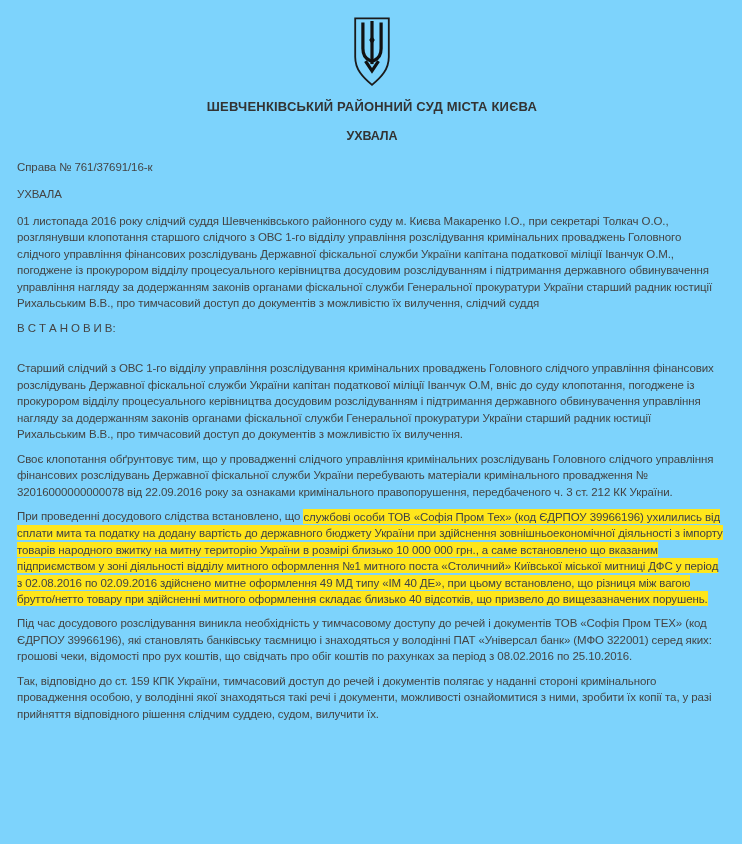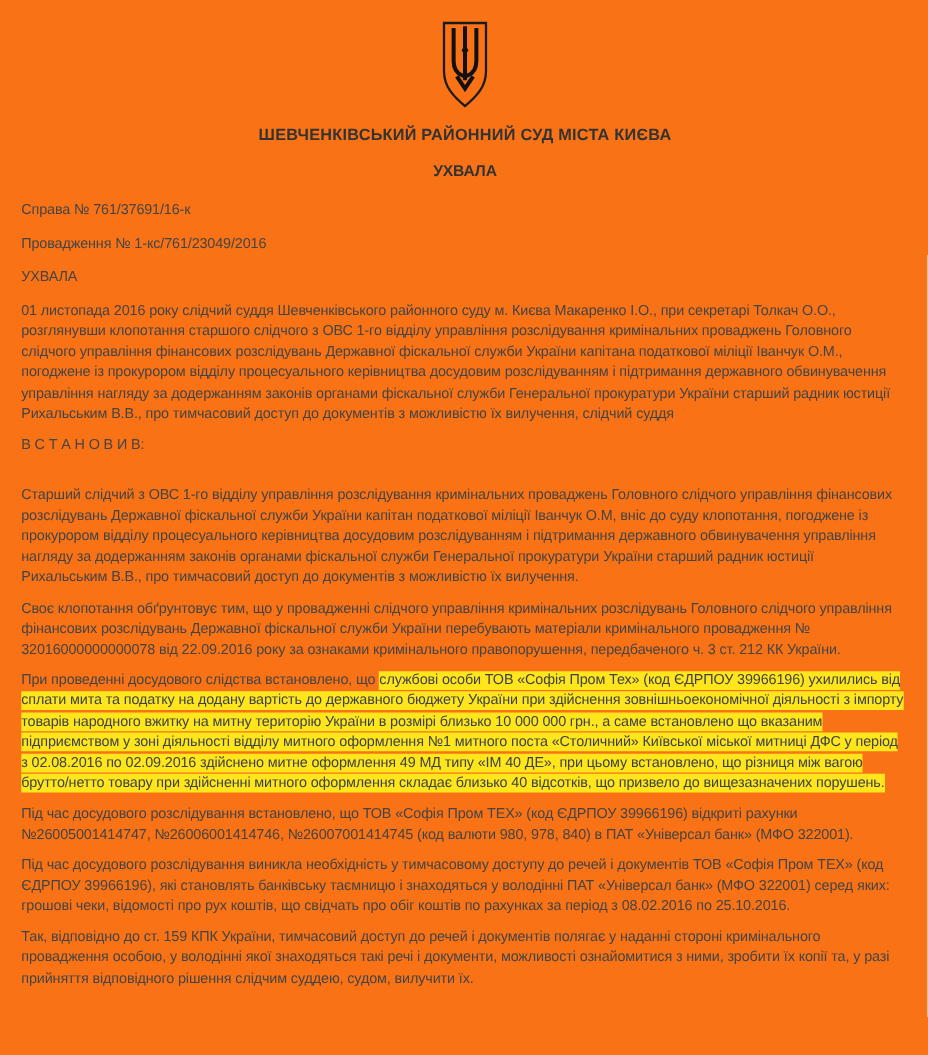--- a/index.html
+++ b/index.html
@@ -2,21 +2,21 @@
 <html lang="uk"><head>
 <meta charset="utf-8">
 <style>
   html, body { margin: 0; padding: 0; background: #ffffff; }
   .page {
     position: relative;
     width: 742px;
     height: 844px;
     overflow: hidden;
     box-sizing: border-box;
-    background: #f97316;
+    background: #7dd3fc;
     padding: 14px 15px 0 17px;
     font-family: "Liberation Sans", "DejaVu Sans", sans-serif;
     font-size: 11.5px;
     line-height: 16.5px;
     letter-spacing: -0.1px;
     color: #444444;
   }
   .emblem-wrap { text-align: center; margin: 2px 0 6px 0; }
   .court-name {
     text-align: center;
@@ -60,33 +60,31 @@
         <path d="M26 34 L30 28 L34 34 L30 40 Z" fill="#111111"></path>
       </svg>
     </span>
   </div>
 
   <div class="court-name">ШЕВЧЕНКІВСЬКИЙ РАЙОННИЙ СУД МІСТА КИЄВА</div>
 
   <div class="doc-heading">УХВАЛА</div>
 
   <p class="meta-line">Справа № 761/37691/16-к</p>
-  <p class="meta-line">Провадження № 1-кс/761/23049/2016</p>
   <p class="meta-line">УХВАЛА</p>
 
   <p>01 листопада 2016 року слідчий суддя Шевченківського районного суду м. Києва Макаренко І.О., при секретарі Толкач О.О., розглянувши клопотання старшого слідчого з ОВС 1-го відділу управління розслідування кримінальних проваджень Головного слідчого управління фінансових розслідувань Державної фіскальної служби України капітана податкової міліції Іванчук О.М., погоджене із прокурором відділу процесуального керівництва досудовим розслідуванням і підтримання державного обвинувачення управління нагляду за додержанням законів органами фіскальної служби Генеральної прокуратури України старший радник юстиції Рихальським В.В., про тимчасовий доступ до документів з можливістю їх вилучення, слідчий суддя</p>
 
   <p class="established">В С Т А Н О В И В:</p>
 
   <p>Старший слідчий з ОВС 1-го відділу управління розслідування кримінальних проваджень Головного слідчого управління фінансових розслідувань Державної фіскальної служби України капітан податкової міліції Іванчук О.М, вніс до суду клопотання, погоджене із прокурором відділу процесуального керівництва досудовим розслідуванням і підтримання державного обвинувачення управління нагляду за додержанням законів органами фіскальної служби Генеральної прокуратури України старший радник юстиції Рихальським В.В., про тимчасовий доступ до документів з можливістю їх вилучення.</p>
 
   <p>Своє клопотання обґрунтовує тим, що у провадженні слідчого управління кримінальних розслідувань Головного слідчого управління фінансових розслідувань Державної фіскальної служби України перебувають матеріали кримінального провадження № 32016000000000078 від 22.09.2016 року за ознаками кримінального правопорушення, передбаченого ч. 3 ст. 212 КК України.</p>
 
   <p><span>При проведенні досудового слідства встановлено, що </span><mark class="hl">службові особи ТОВ «Софія Пром Тех» (код ЄДРПОУ 39966196) ухилились від сплати мита та податку на додану вартість до державного бюджету України при здійснення зовнішньоекономічної діяльності з імпорту товарів народного вжитку на митну територію України в розмірі близько 10 000 000 грн., а саме встановлено що вказаним підприємством у зоні діяльності відділу митного оформлення №1 митного поста «Столичний» Київської міської митниці ДФС у період з 02.08.2016 по 02.09.2016 здійснено митне оформлення 49 МД типу «ІМ 40 ДЕ», при цьому встановлено, що різниця між вагою брутто/нетто товару при здійсненні митного оформлення складає близько 40 відсотків, що призвело до вищезазначених порушень.</mark></p>
 
-  <p>Під час досудового розслідування встановлено, що ТОВ «Софія Пром ТЕХ» (код ЄДРПОУ 39966196) відкриті рахунки №26005001414747, №26006001414746, №26007001414745 (код валюти 980, 978, 840) в ПАТ «Універсал банк» (МФО 322001).</p>
 
   <p>Під час досудового розслідування виникла необхідність у тимчасовому доступу до речей і документів ТОВ «Софія Пром ТЕХ» (код ЄДРПОУ 39966196), які становлять банківську таємницю і знаходяться у володінні ПАТ «Універсал банк» (МФО 322001) серед яких: грошові чеки, відомості про рух коштів, що свідчать про обіг коштів по рахунках за період з 08.02.2016 по 25.10.2016.</p>
 
 
   <p>Так, відповідно до ст. 159 КПК України, тимчасовий доступ до речей і документів полягає у наданні стороні кримінального провадження особою, у володінні якої знаходяться такі речі і документи, можливості ознайомитися з ними, зробити їх копії та, у разі прийняття відповідного рішення слідчим суддею, судом, вилучити їх.</p>
 
 </div>
 
 </body></html>

